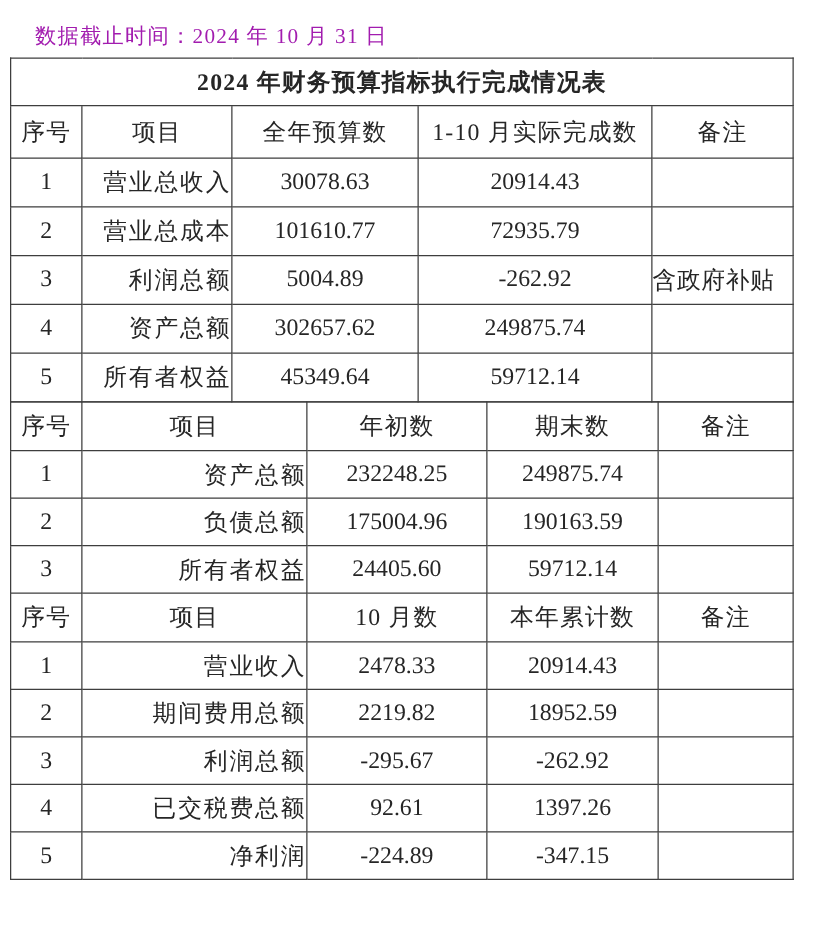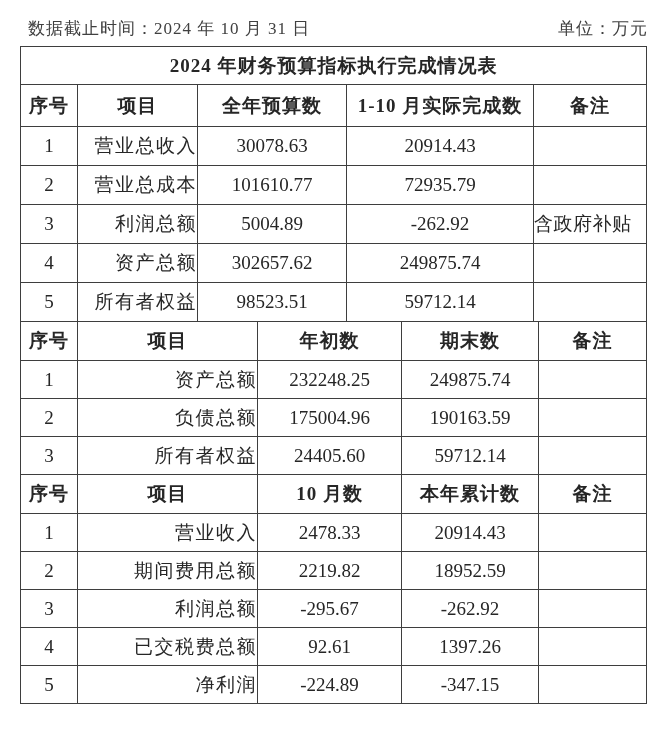--- a/index.html
+++ b/index.html
@@ -9,66 +9,65 @@
     font-family: "Liberation Serif", "DejaVu Serif", serif;
     color: #262626;
   }
   .page { position: relative; width: 666px; height: 755px; overflow: hidden; }
 
   .topbar {
     display: flex; justify-content: space-between; align-items: flex-end;
     box-sizing: border-box;
     padding: 13px 18px 6px 28px;
     height: 46px;
-    color: #404040;
+    color: #a21caf;
     font-size: 17px;
     letter-spacing: 1px;
     text-align: center;
   }
 
   table.fin {
     border-collapse: collapse;
     table-layout: fixed;
-    margin-left: 20px;
+    margin-left: 8px;
     width: 626px;
   }
   table.fin td {
     border: 1px solid #3e3e3e;
     font-size: 19px;
     vertical-align: middle;
     overflow: hidden;
     white-space: nowrap;
     padding: 0;
   }
   .title-cell {
     font-weight: bold;
     font-size: 21px;
     text-align: center;
     letter-spacing: 1px;
   }
   tr.hdr td {
-    font-weight: bold;
+    font-weight: normal;
     text-align: center;
     letter-spacing: 1px;
   }
   .c-no   { text-align: center; font-size: 18px; }
   .c-item { text-align: right; padding-left: 9px; letter-spacing: 1.5px; }
   .c-num  { text-align: center; padding-right: 11px; }
   .c-note { text-align: left; padding-left: 5px; font-size: 14px; letter-spacing: 0.5px; }
 
   #table2 { margin-top: -1px; }
 </style>
 </head>
 <body>
 
 <div class="page">
 
   <div class="topbar">
     <span>数据截止时间：2024 年 10 月 31 日</span>
-    <span>单位：万元</span>
   </div>
 
   <table class="fin" id="table1">
     <colgroup>
         <col style="width:57px">
         <col style="width:120px">
         <col style="width:149px">
         <col style="width:187px">
         <col style="width:113px">
       </colgroup>
@@ -107,21 +106,21 @@
     <tr style="height:39px">
       <td class="c-no">4</td>
       <td class="c-item">资产总额</td>
       <td class="c-num">302657.62</td>
       <td class="c-num">249875.74</td>
       <td class="c-note"></td>
     </tr>
     <tr style="height:39px">
       <td class="c-no">5</td>
       <td class="c-item">所有者权益</td>
-      <td class="c-num">98523.51</td>
+      <td class="c-num">45349.64</td>
       <td class="c-num">59712.14</td>
       <td class="c-note"></td>
     </tr>
   </tbody>
     </table>
 
   <table class="fin" id="table2">
     <colgroup>
         <col style="width:57px">
         <col style="width:180px">

